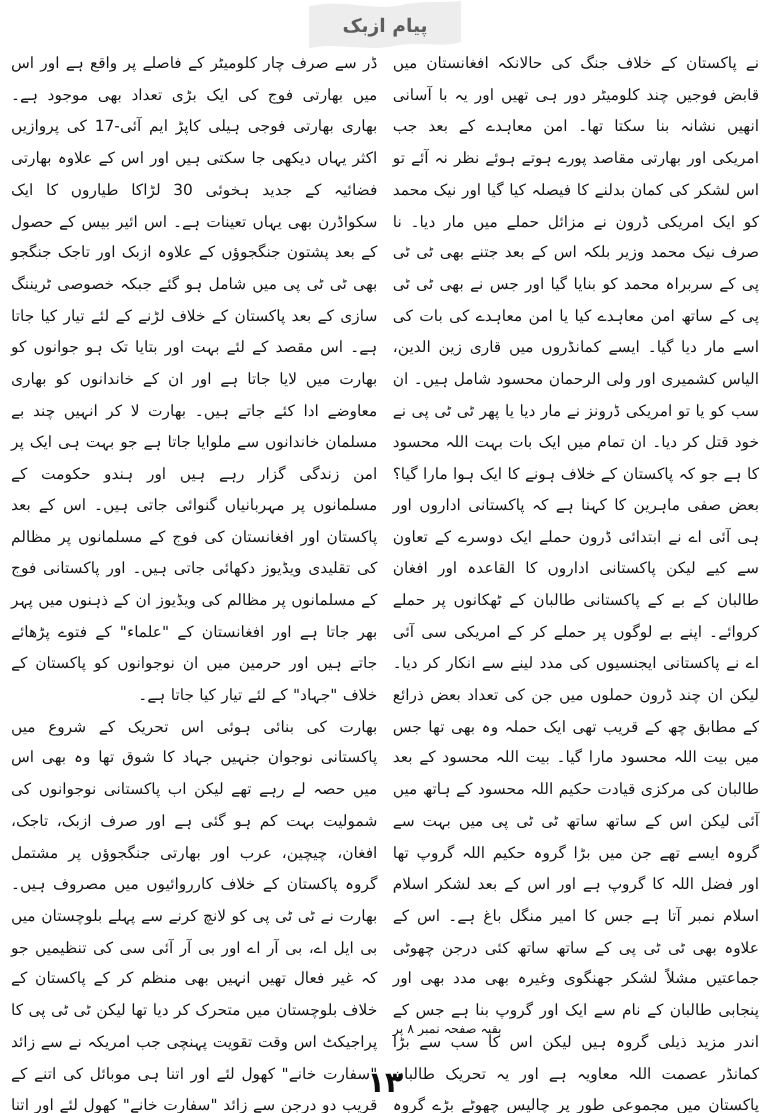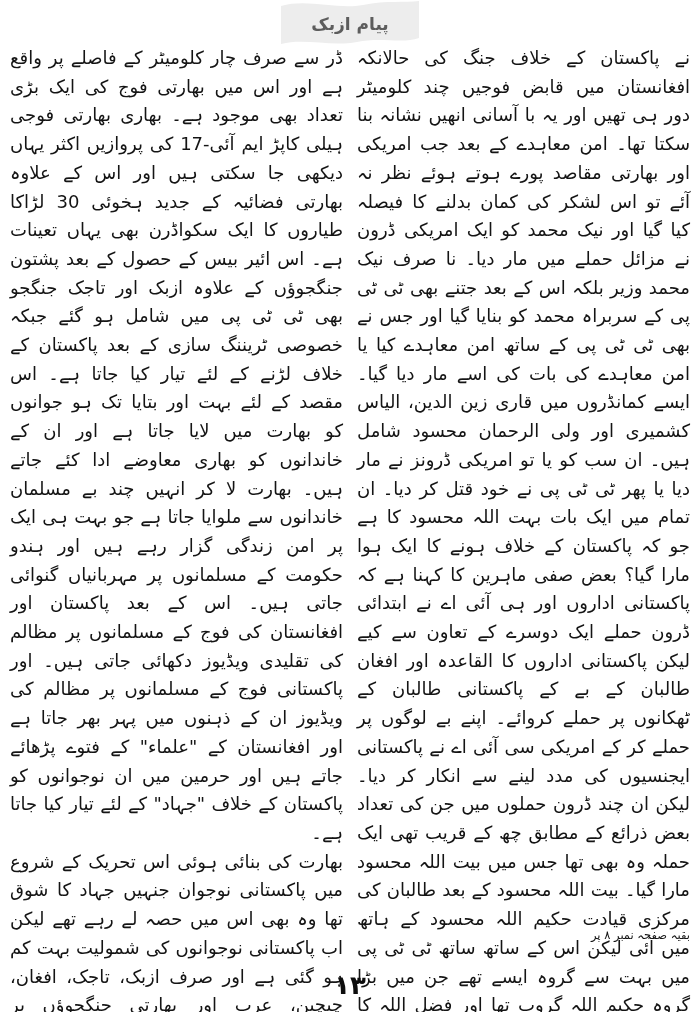--- a/index.html
+++ b/index.html
@@ -66,21 +66,21 @@
     gap: 14px;
   }
   .column {
     width: 333px;
     height: 100%;
     position: relative;
   }
 
   .para {
     margin: 0 0 0 0;
-    font-size: 18px;
+    font-size: 14px;
     line-height: 28.7px;
     text-align: justify;
     text-align-last: right;
     direction: rtl;
     unicode-bidi: isolate;
     word-spacing: 0.4px;
     letter-spacing: 0px;
     color: #141414;
     
     -webkit-font-smoothing: none;
@@ -88,21 +88,21 @@
   .para + .para {
     margin-top: 0;
   }
 
   
   .cont-note {
     position: absolute;
     bottom: 0;
     left: 0;
     width: 100%;
-    text-align: right;
+    text-align: left;
     font-size: 11.5px;
     line-height: 18px;
     color: #141414;
     direction: rtl;
   }
 
   
   .page-number {
     position: absolute;
     left: 0;

